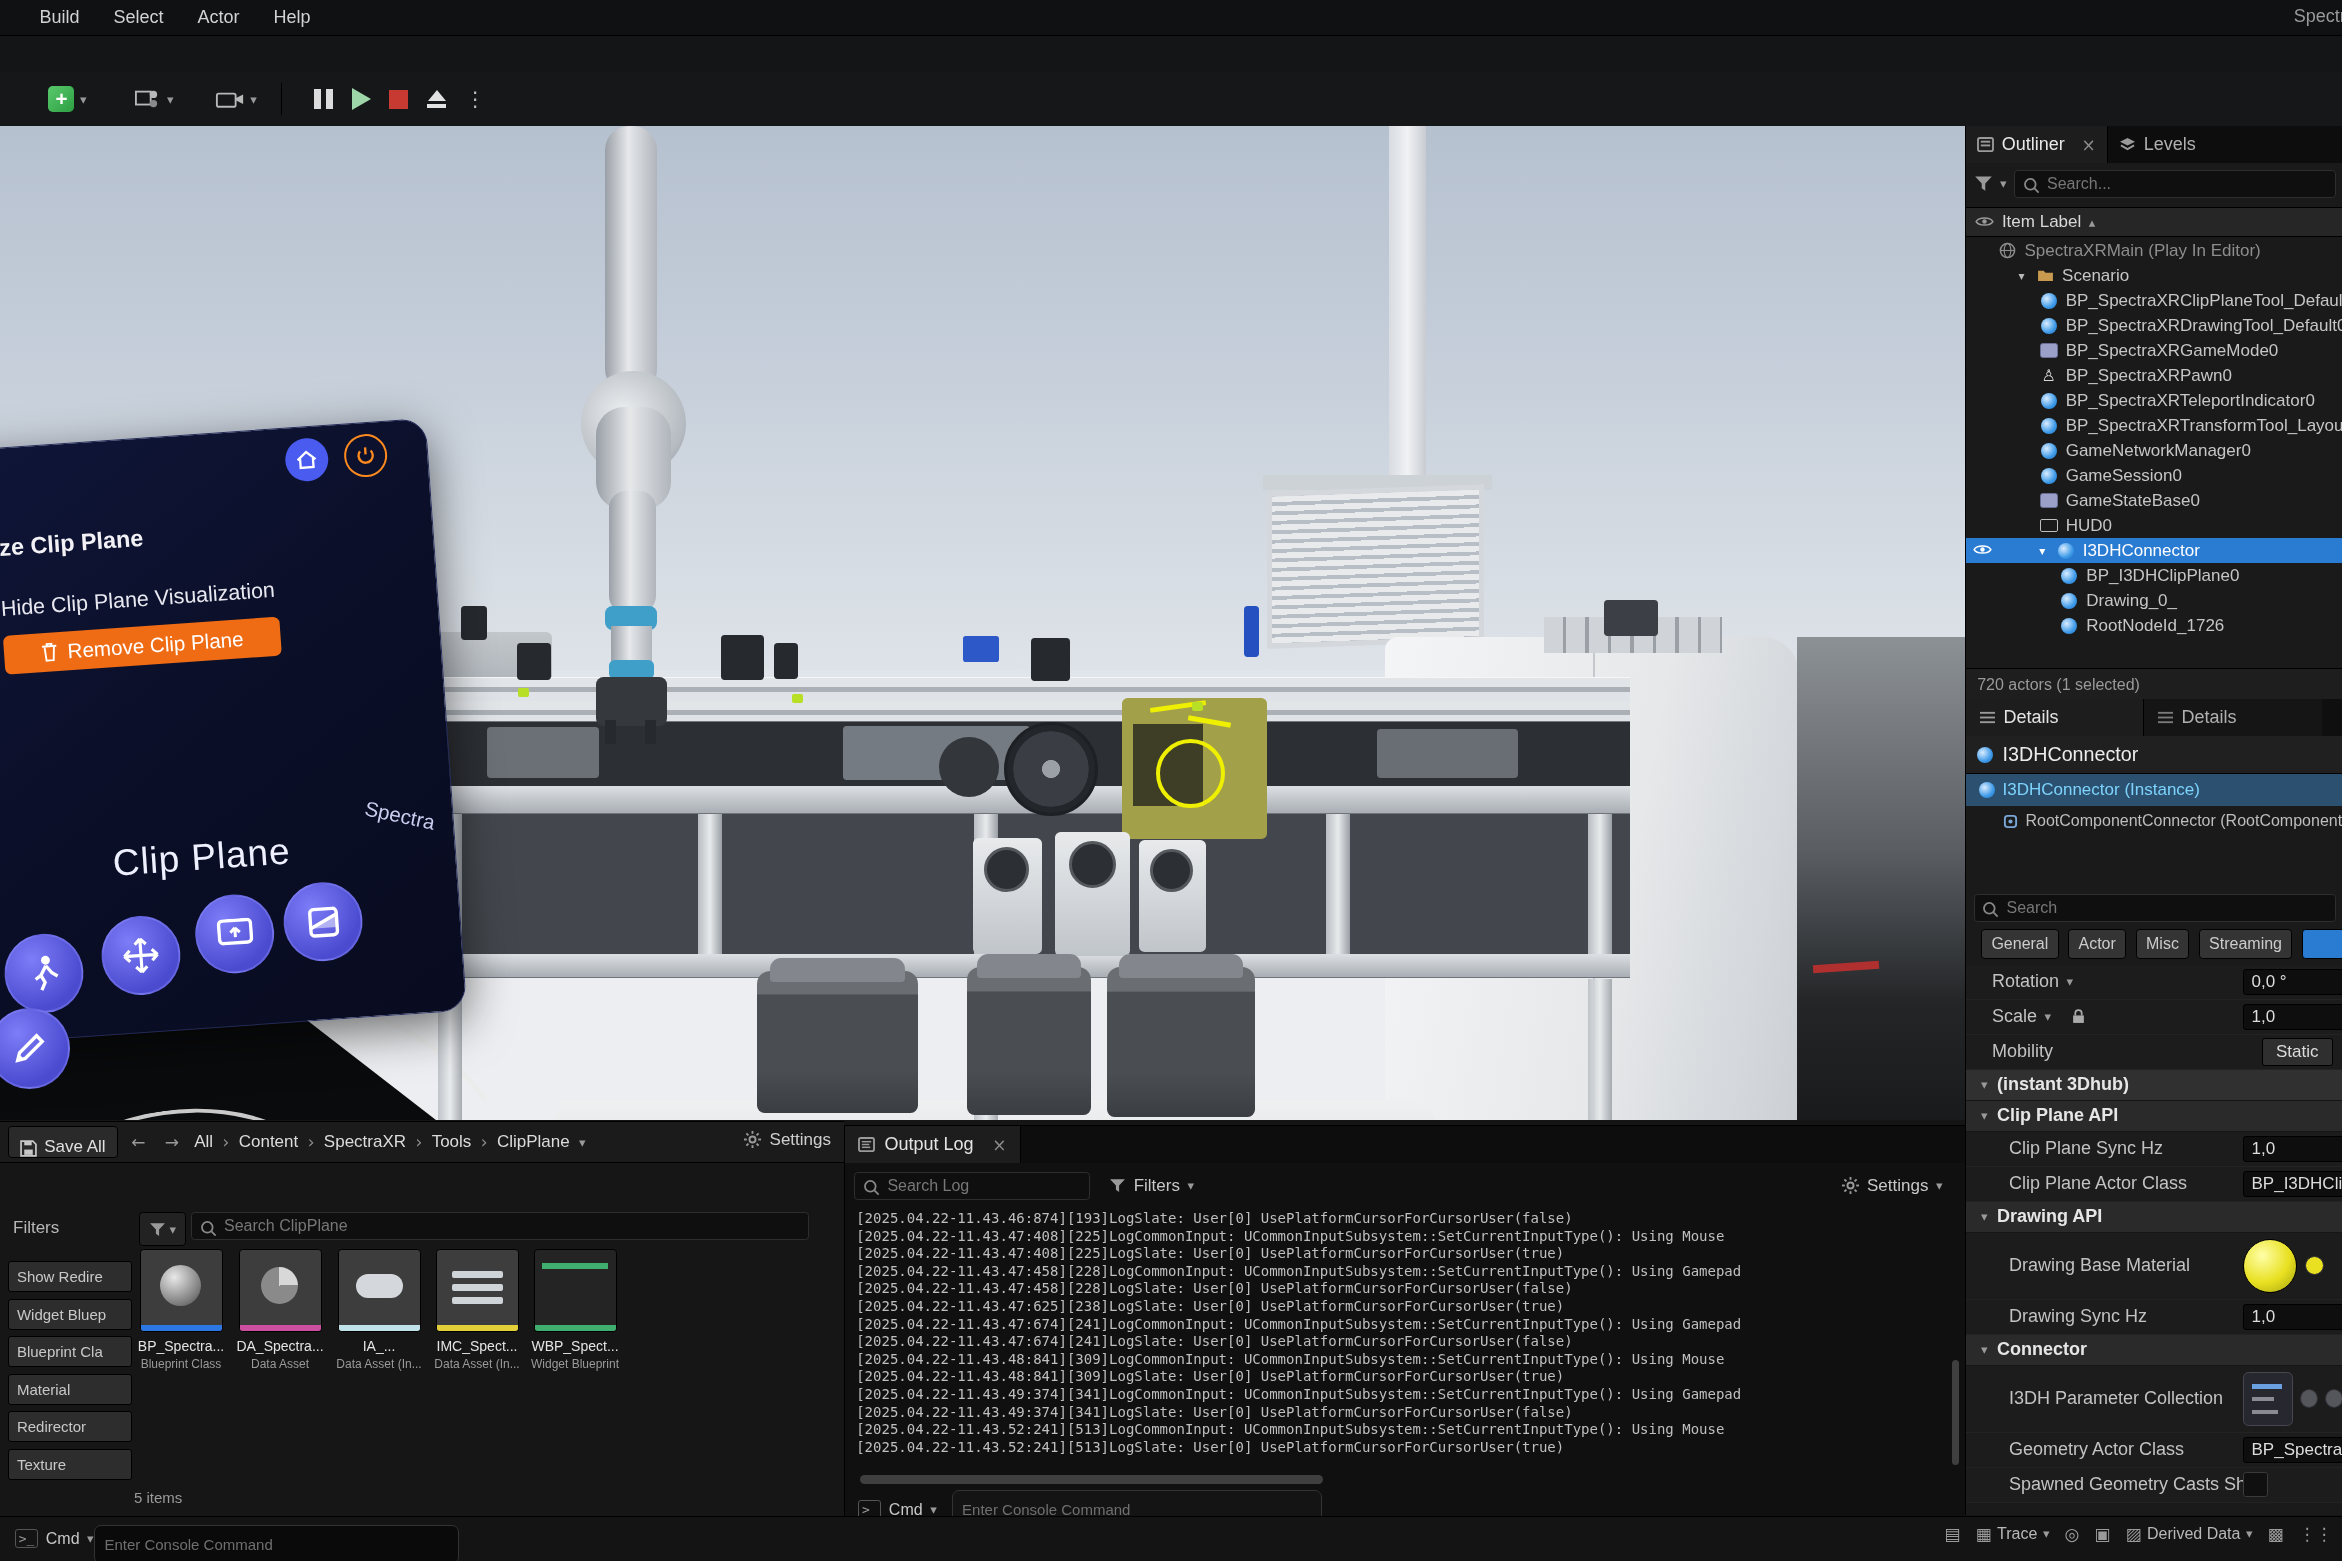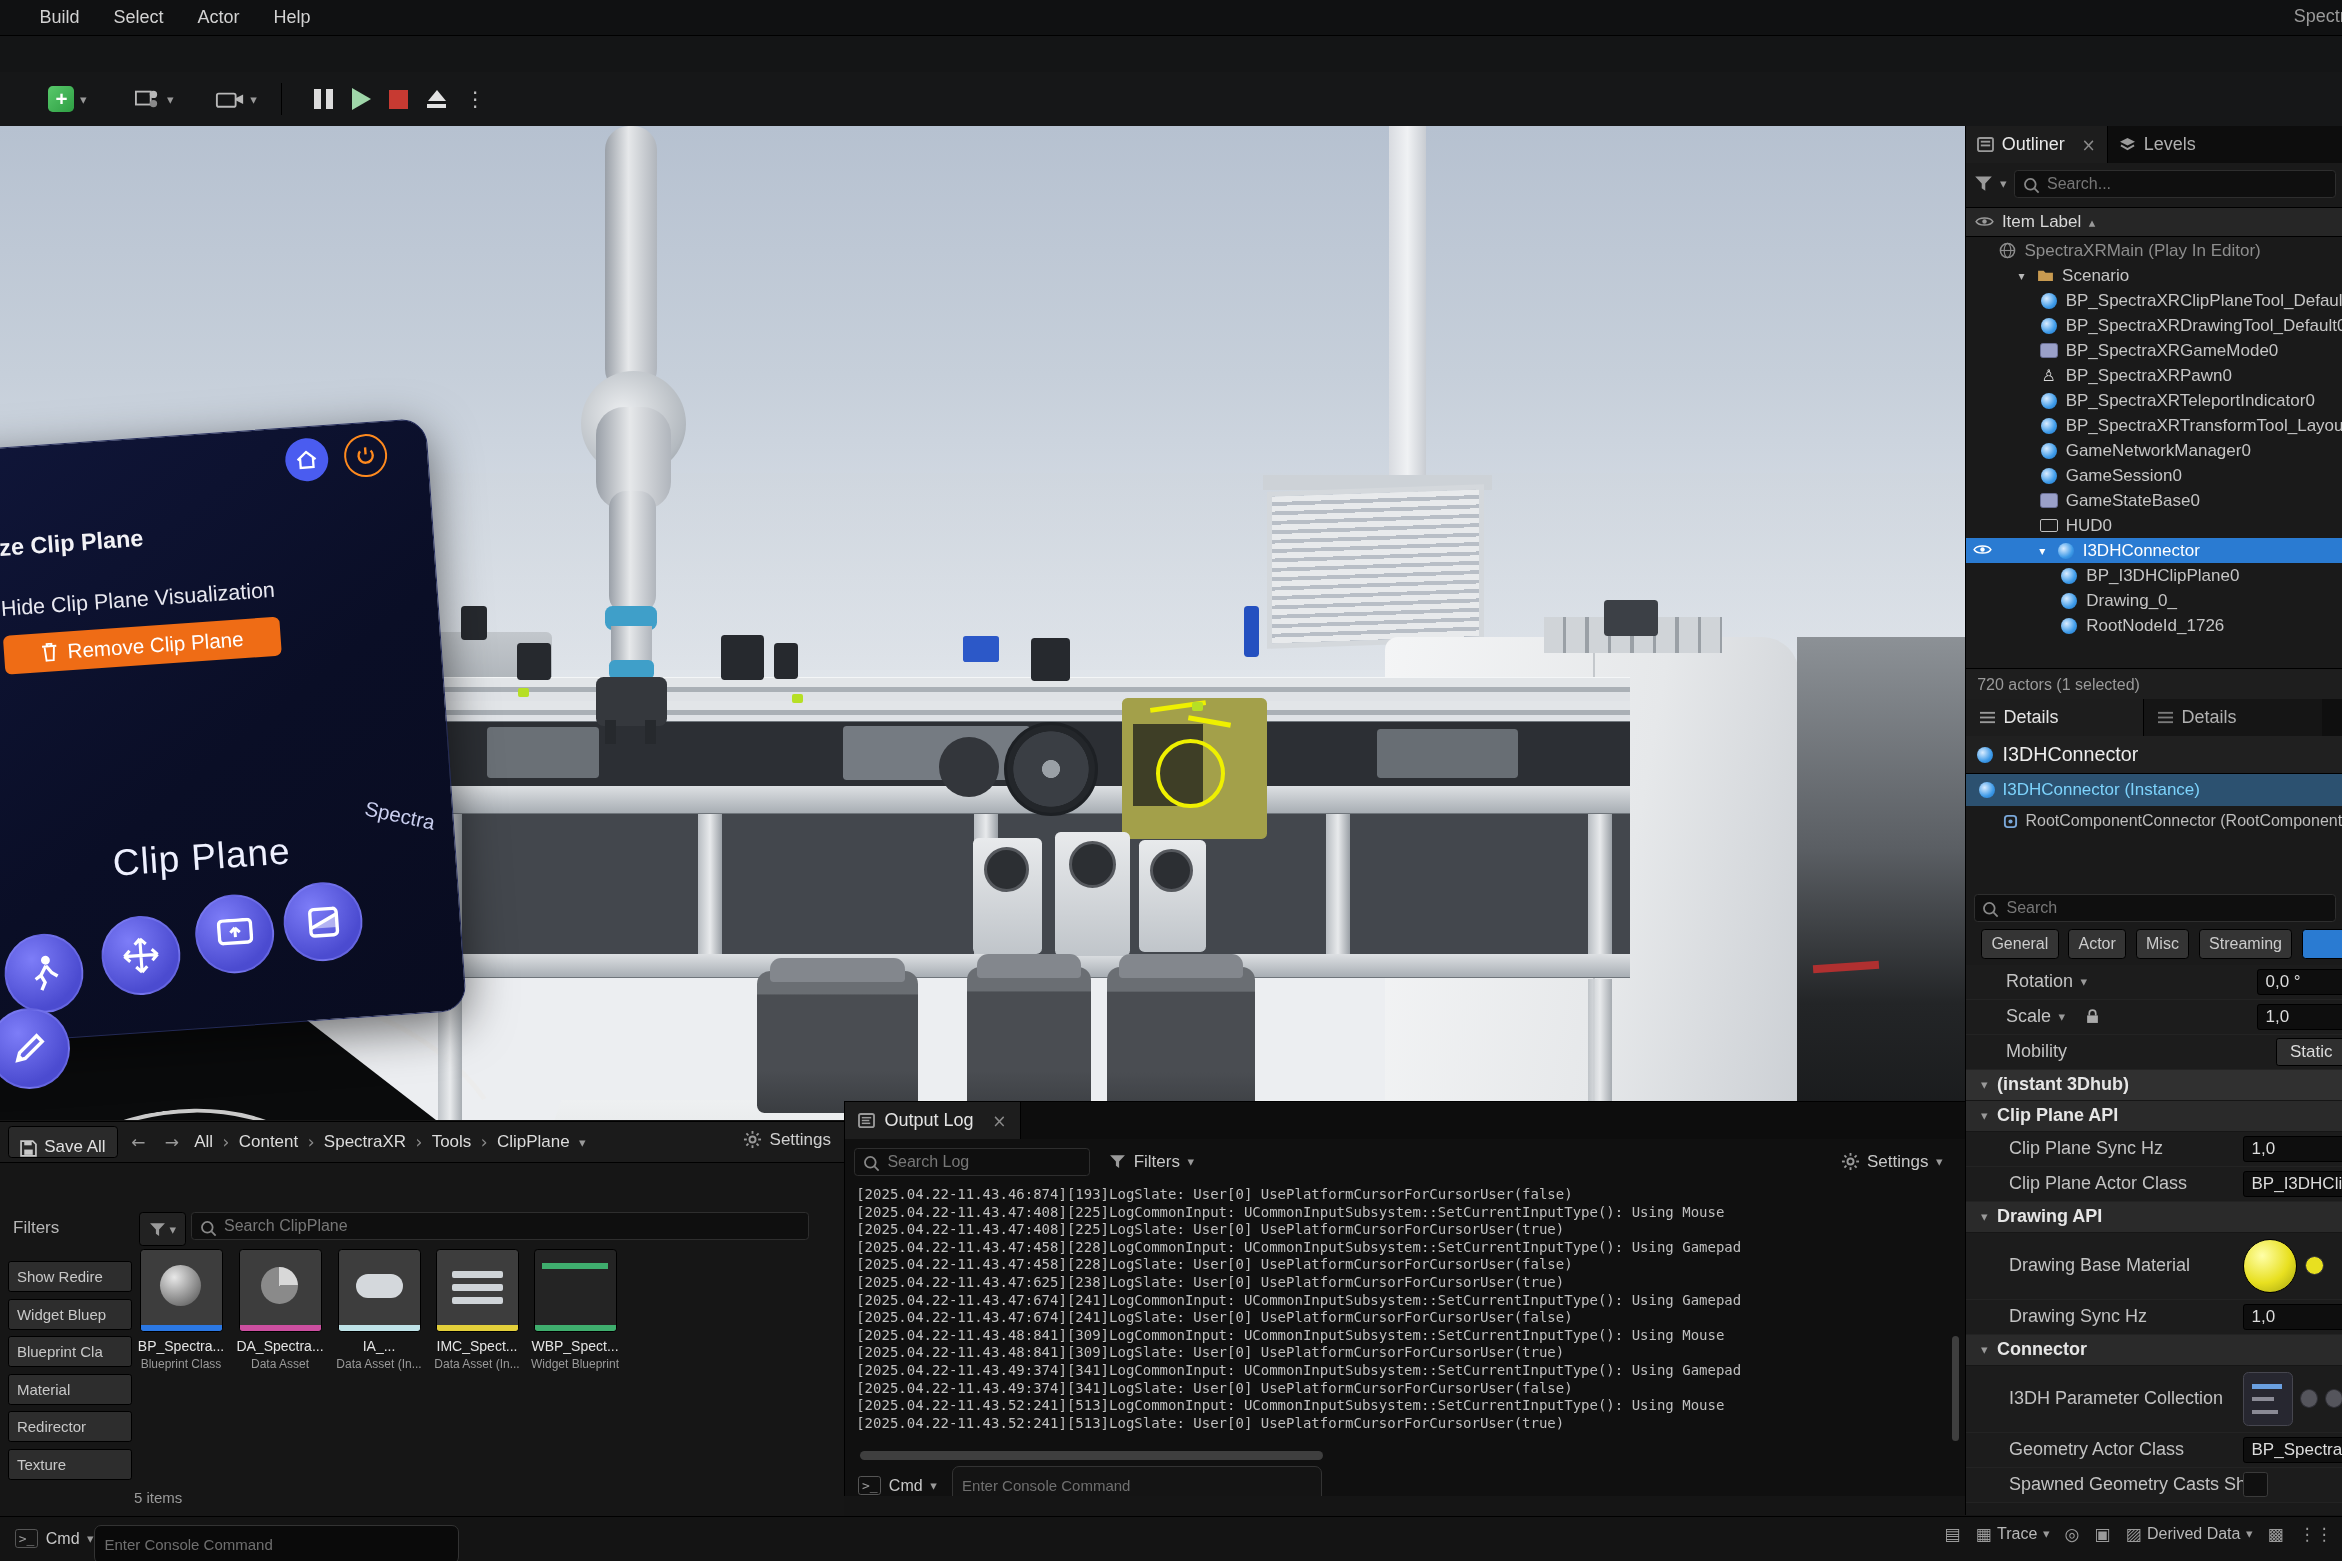--- a/index.html
+++ b/index.html
@@ -91,21 +91,21 @@
   .dtab.a{background:#1d1d1d;color:#e4e4e4;border-right:0.9px solid #000;}
   .dtab.b{background:#151515;color:#b0b0b0;}
   .dactor{display:flex;align-items:center;gap:9.4px;height:37px;padding-left:11.2px;font-size:19.7px;color:#ececec;background:#202020;border-bottom:0.9px solid #000;}
   .dinst{display:flex;align-items:center;gap:7.5px;height:32px;padding-left:13px;font-size:17px;color:#7dd3fc;background:#2c5170;}
   .dcomp{display:flex;align-items:center;gap:7.5px;height:30px;padding-left:37px;font-size:16px;color:#bdbdbd;}
   .dgap{height:54px;}
   .dsearchrow{display:flex;align-items:center;padding:3.7px 7.5px;}
   .dchips{display:flex;align-items:center;gap:9.4px;padding:3.7px 0 5.6px 15px;}
   .dchip{height:28px;display:flex;align-items:center;padding:0 9.4px;background:#343434;border:0.9px solid #000;border-radius:3.7px;font-size:16px;color:#cccccc;}
   .dchip.blue{background:#2a7bd2;width:66px;flex:none;}
-  .drow{display:flex;align-items:center;height:34px;border-bottom:0.9px solid #232323;padding-left:40px;background:#1c1c1c;}
+  .drow{display:flex;align-items:center;height:34px;border-bottom:0.9px solid #232323;padding-left:26px;background:#1c1c1c;}
   .drow.sub{padding-left:43px;}
   .drow.tall{height:66px;}
   .dlabelw{width:251px;flex:none;display:flex;align-items:center;gap:7.5px;overflow:hidden;}
   .drow.sub .dlabelw{width:234px;}
   .dlabel{font-size:18px;color:#c2c2c2;white-space:nowrap;}
   .dfield{height:26px;min-width:141px;background:#0e0e0e;border:0.9px solid #000;border-radius:2.8px;font-size:17px;color:#dddddd;
           display:flex;align-items:center;padding:0 7.5px;flex:none;box-sizing:border-box;}
   .dstatic{height:26px;display:flex;align-items:center;padding:0 13px;background:#2f2f2f;border:0.9px solid #000;border-radius:2.8px;font-size:17px;color:#dcdcdc;margin-left:19px;}
   .dsec{display:flex;align-items:center;gap:9.4px;height:30px;background:#2a2a2a;border-bottom:0.9px solid #161616;padding-left:15px;font-size:18px;font-weight:bold;color:#e6e6e6;}
   .dsec.top{background:#303030;}
@@ -134,21 +134,21 @@
   .ttype{margin-top:3.7px;text-align:center;font-size:12px;color:#9a9a9a;white-space:nowrap;overflow:hidden;}
   .cb-count{position:absolute;left:134px;top:367px;font-size:15px;color:#9a9a9a;}
   .sphere{position:absolute;left:19.7px;top:15px;width:41px;height:41px;border-radius:50%;background:radial-gradient(circle at 35% 30%,#e8e8e8,#8a8a8a 60%,#4a4a4a);}
   .pie{position:absolute;left:21.5px;top:17px;width:37px;height:37px;border-radius:50%;background:conic-gradient(#d8d8d8 0 90deg,#8a8a8a 90deg 360deg);}
   .pad{position:absolute;left:17px;top:24px;width:47px;height:24px;border-radius:12px;background:#d4d8dc;}
   .rows3{position:absolute;left:15px;top:20.6px;width:51px;}
   .rows3 div{height:7.5px;background:#cfd4d8;margin-bottom:5.6px;border-radius:1.9px;}
   .wline{position:absolute;left:7.5px;top:13px;width:66px;height:5.6px;background:#3fae6e;}
 
   
-  .olog{position:absolute;left:844px;top:1101px;width:1121px;height:395px;background:#101010;border-top:1.9px solid #000;border-left:1.9px solid #000;overflow:hidden;box-sizing:border-box;}
+  .olog{position:absolute;left:844px;top:1125px;width:1121px;height:395px;background:#101010;border-top:1.9px solid #000;border-left:1.9px solid #000;overflow:hidden;box-sizing:border-box;}
   .ol-tabs{position:absolute;left:0;top:0;width:100%;height:37px;background:#0d0d0d;display:flex;}
   .ol-tab{display:flex;align-items:center;gap:9.4px;padding:0 13px;background:#1d1d1d;color:#e4e4e4;font-size:18px;border-right:0.9px solid #000;}
   .ol-bar{position:absolute;left:0;top:41px;width:100%;height:37px;display:flex;align-items:center;gap:9.4px;padding:0 9.4px;box-sizing:border-box;}
   .ol-filters{display:flex;align-items:center;gap:7.5px;height:30px;padding:0 9.4px;font-size:17px;color:#c8c8c8;}
   .ol-settings{position:absolute;right:22.5px;top:0;height:37px;display:flex;align-items:center;gap:7.5px;font-size:17px;color:#c8c8c8;}
   .ol-lines{position:absolute;left:11.2px;top:84px;width:1096px;font-family:"DejaVu Sans Mono",monospace;font-size:14px;line-height:17.6px;color:#bfbfbf;white-space:nowrap;}
   .ol-hscroll{position:absolute;left:15px;top:349px;width:463px;height:9.4px;background:#3f3f3f;border-radius:4.7px;}
   .ol-vscroll{position:absolute;right:5.6px;top:234px;width:7.5px;height:105px;background:#3f3f3f;border-radius:3.7px;}
   .cmdw{display:flex;align-items:center;gap:7.5px;height:28px;padding:0 7.5px;font-size:16px;color:#c8c8c8;}
   .cmdicon{font-family:"DejaVu Sans Mono",monospace;font-size:13px;color:#9a9a9a;border:0.9px solid #555;border-radius:2.8px;padding:0.9px 2.8px;}

